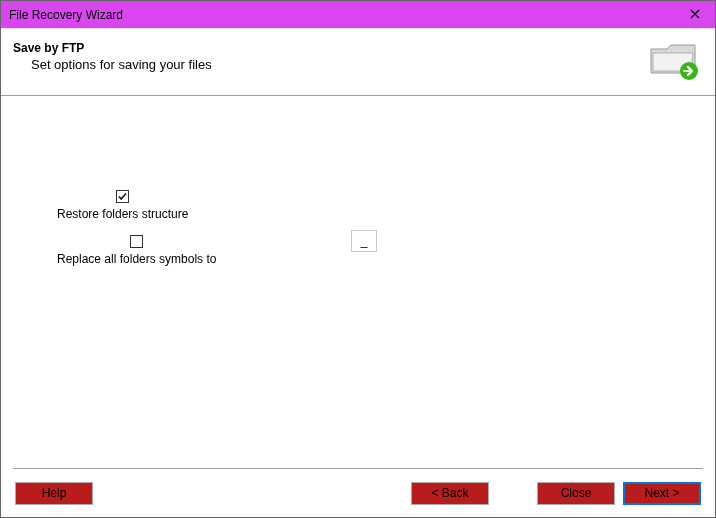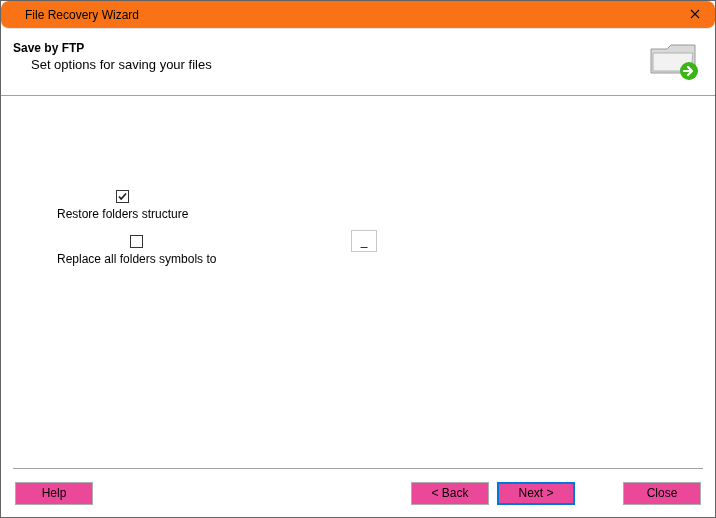--- a/index.html
+++ b/index.html
@@ -17,24 +17,23 @@
     background: #fff;
     display: flex;
     flex-direction: column;
     position: relative;
   }
   .titlebar {
     height: 28px;
     display: flex;
     align-items: center;
     justify-content: space-between;
-    padding: 0 0 0 24px;
-    background: #f97316;
+    padding: 0 0 0 8px;
+    background: #d946ef;
     border-bottom: 1px solid #e5e5e5;
-    border-radius: 8px;
   }
   .titlebar .title {
     font-size: 12px;
   }
   .titlebar .close-btn {
     width: 40px;
     height: 28px;
     display: flex;
     align-items: center;
     justify-content: center;
@@ -120,21 +119,21 @@
   }
   .footer .right-btns {
     display: flex;
     gap: 8px;
     align-items: flex-start;
   }
   .btn {
     min-width: 78px;
     height: 23px;
     border: 1px solid #adadad;
-    background: #ec4899;
+    background: #b91c1c;
     font-size: 12px;
     font-family: inherit;
     cursor: pointer;
     padding: 0 8px;
     line-height: 21px;
     text-align: center;
     display: inline-block;
   }
   .btn.default {
     border: 2px solid #0078d7;
@@ -192,18 +191,18 @@
     <input type="text" class="symbol-input" value="_" style="">
 
   </div>
 
   <div class="footer-sep"></div>
 
   <div class="footer">
     <button class="btn">Help</button>
     <div class="right-btns">
       <button class="btn">&lt; Back</button>
+      <button class="btn gap-close">Close</button>
       <button class="btn default">Next &gt;</button>
-      <button class="btn gap-close">Close</button>
     </div>
   </div>
 
 </div>
 
 </body></html>

